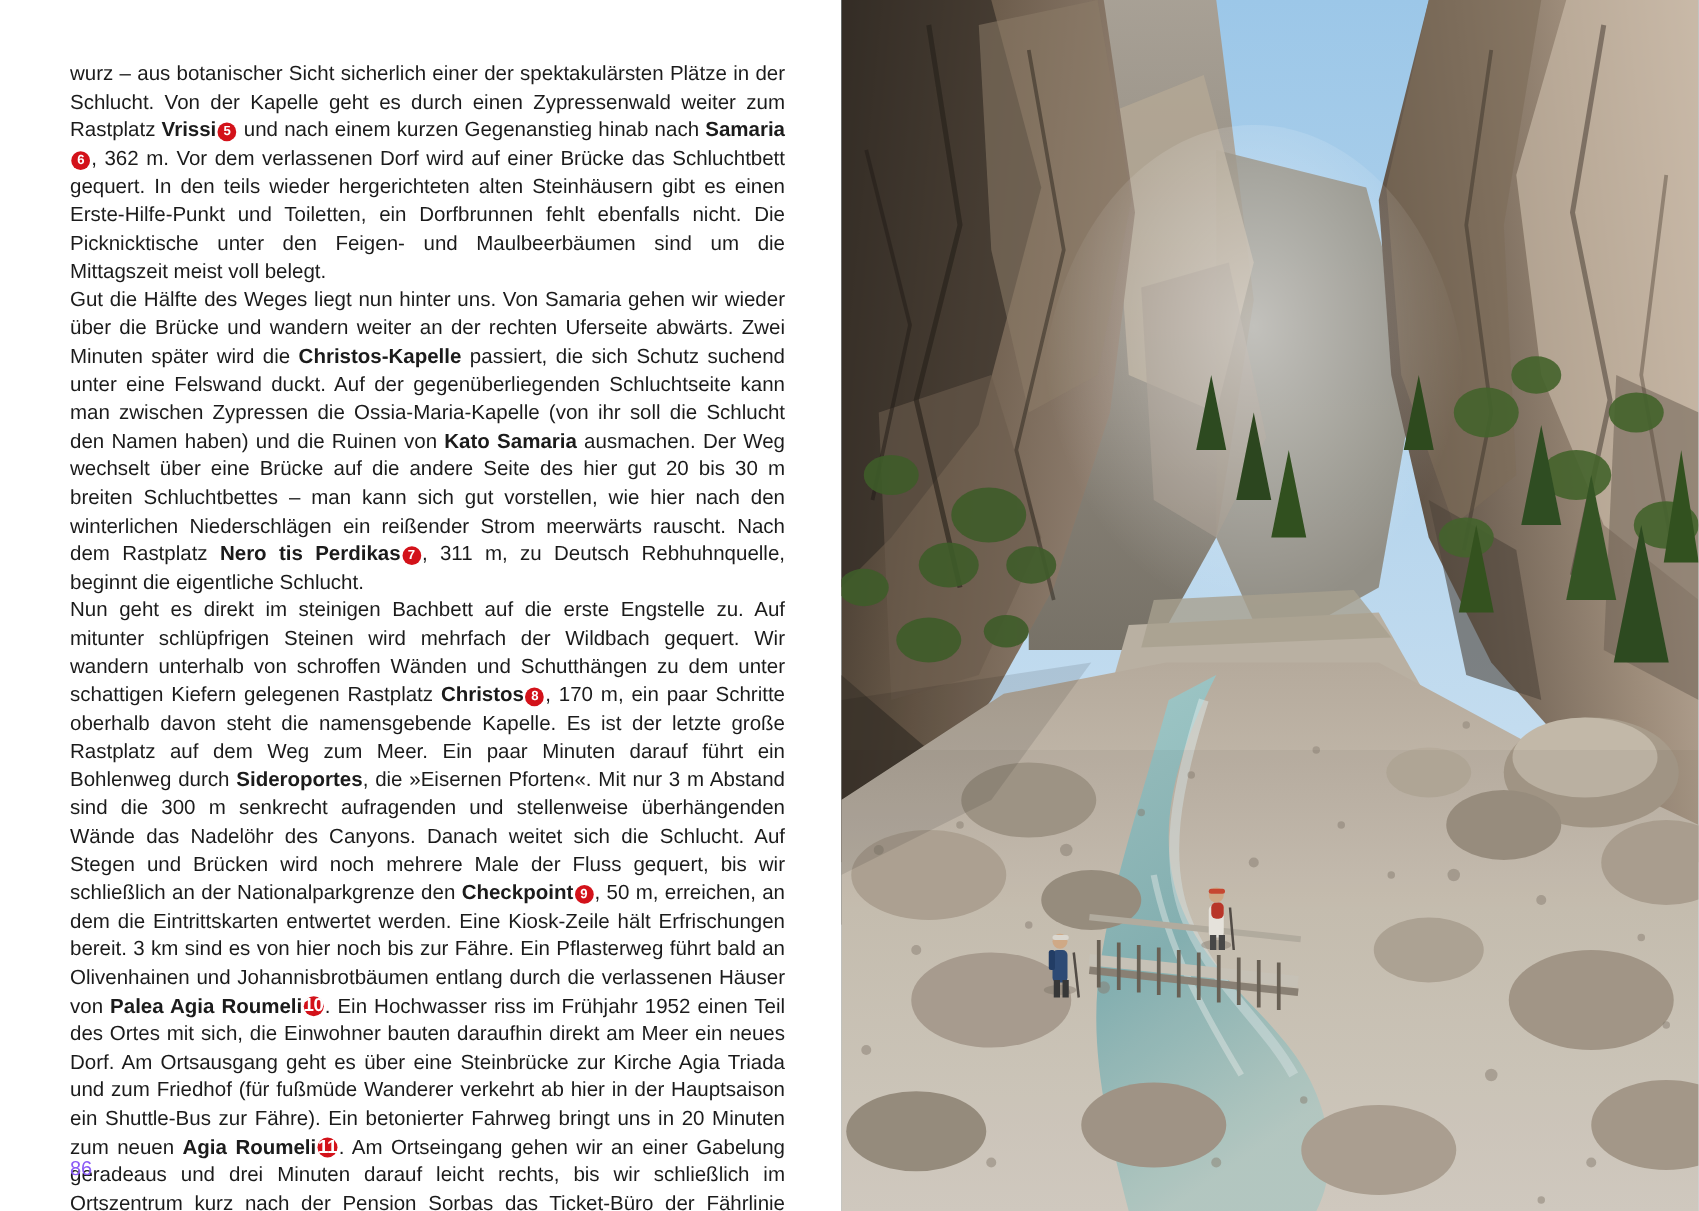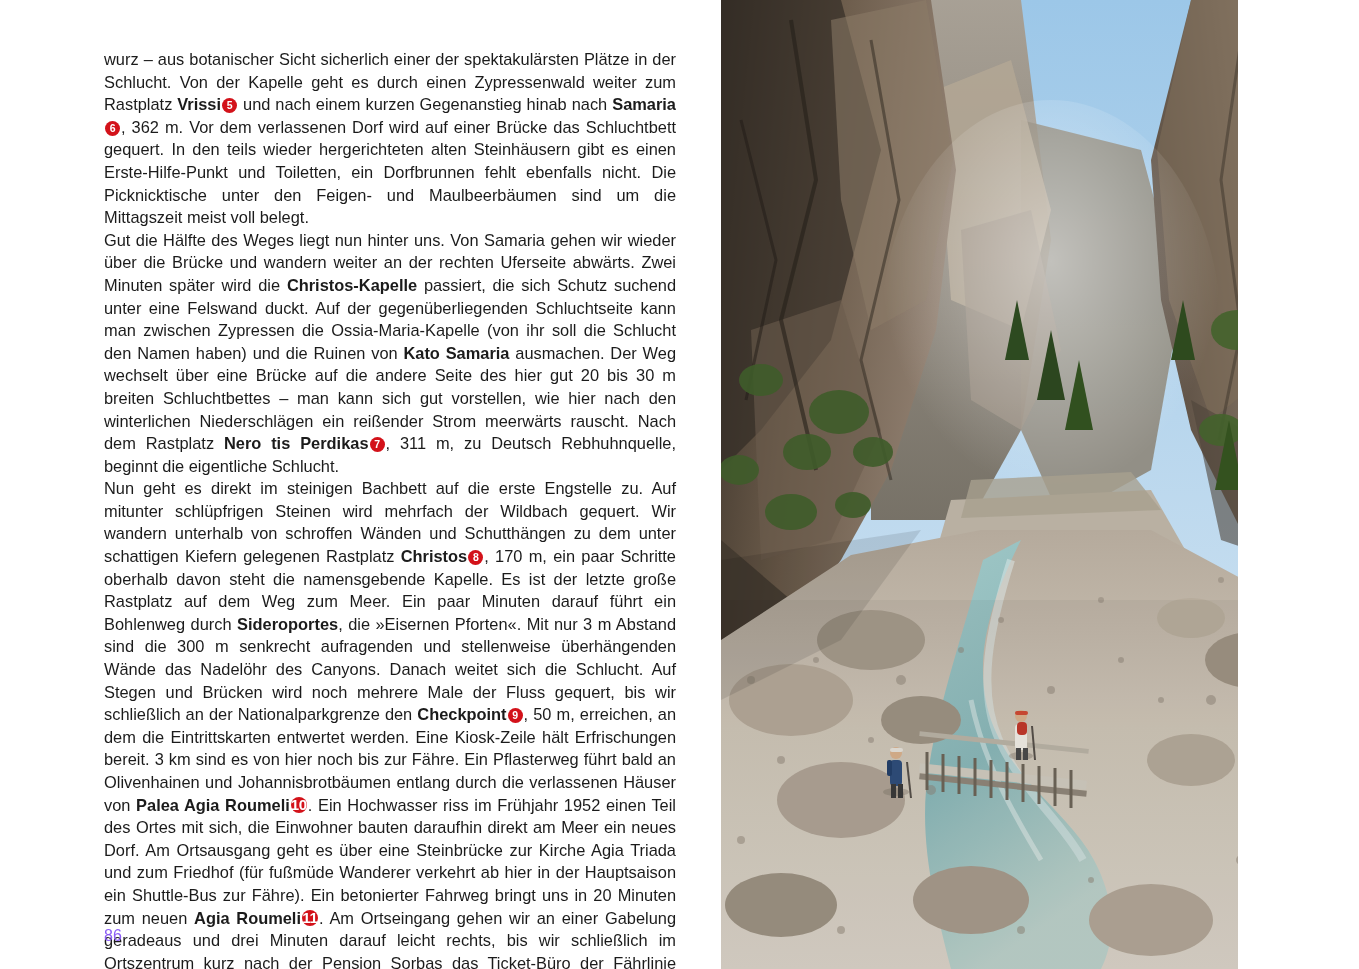--- a/index.html
+++ b/index.html
@@ -2,26 +2,25 @@
 <html><head>
 <meta charset="utf-8">
 <style>
   html, body {
     margin: 0;
     padding: 0;
     background: #ffffff;
   }
   .page {
     position: relative;
-    width: 1190px;
+    width: 1359px;
     height: 969px;
     background: #ffffff;
     overflow: hidden;
     font-family: "Liberation Sans", sans-serif;
-    margin-left: 48px;
   }
 
   
   .text-col {
     position: absolute;
     left: 56px;
     top: 48px;
     width: 572px;
   }
   .body-text {

